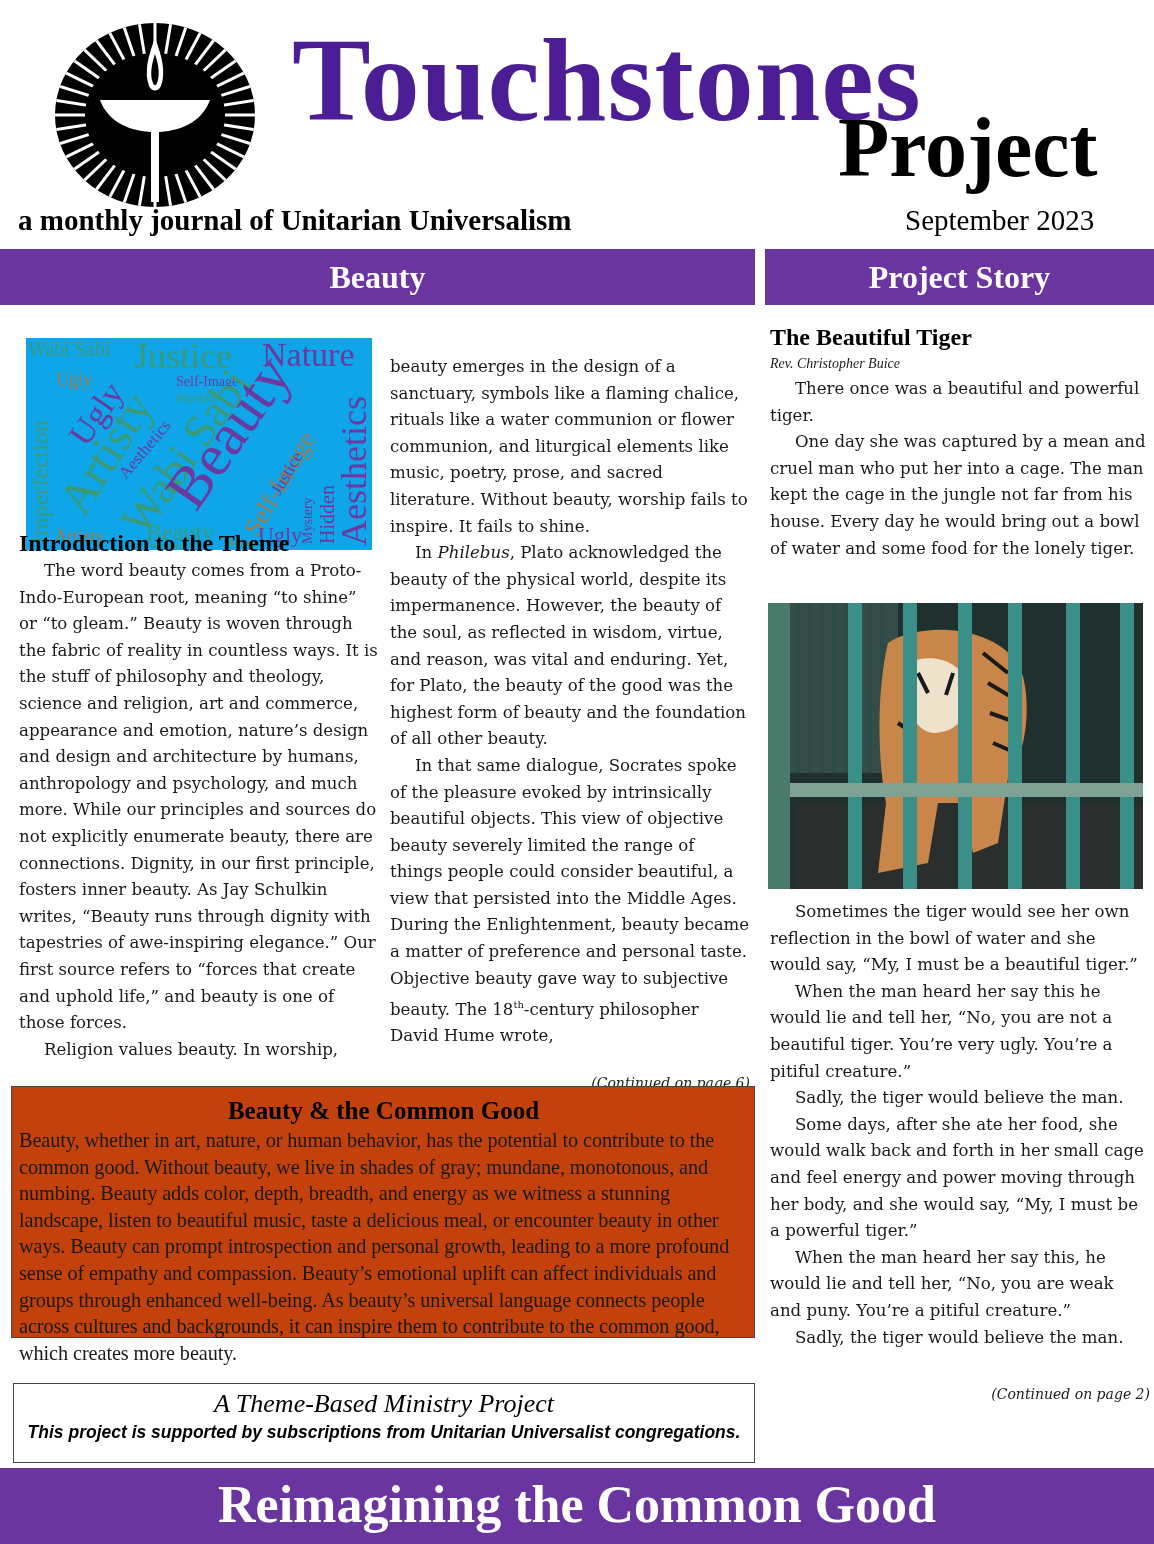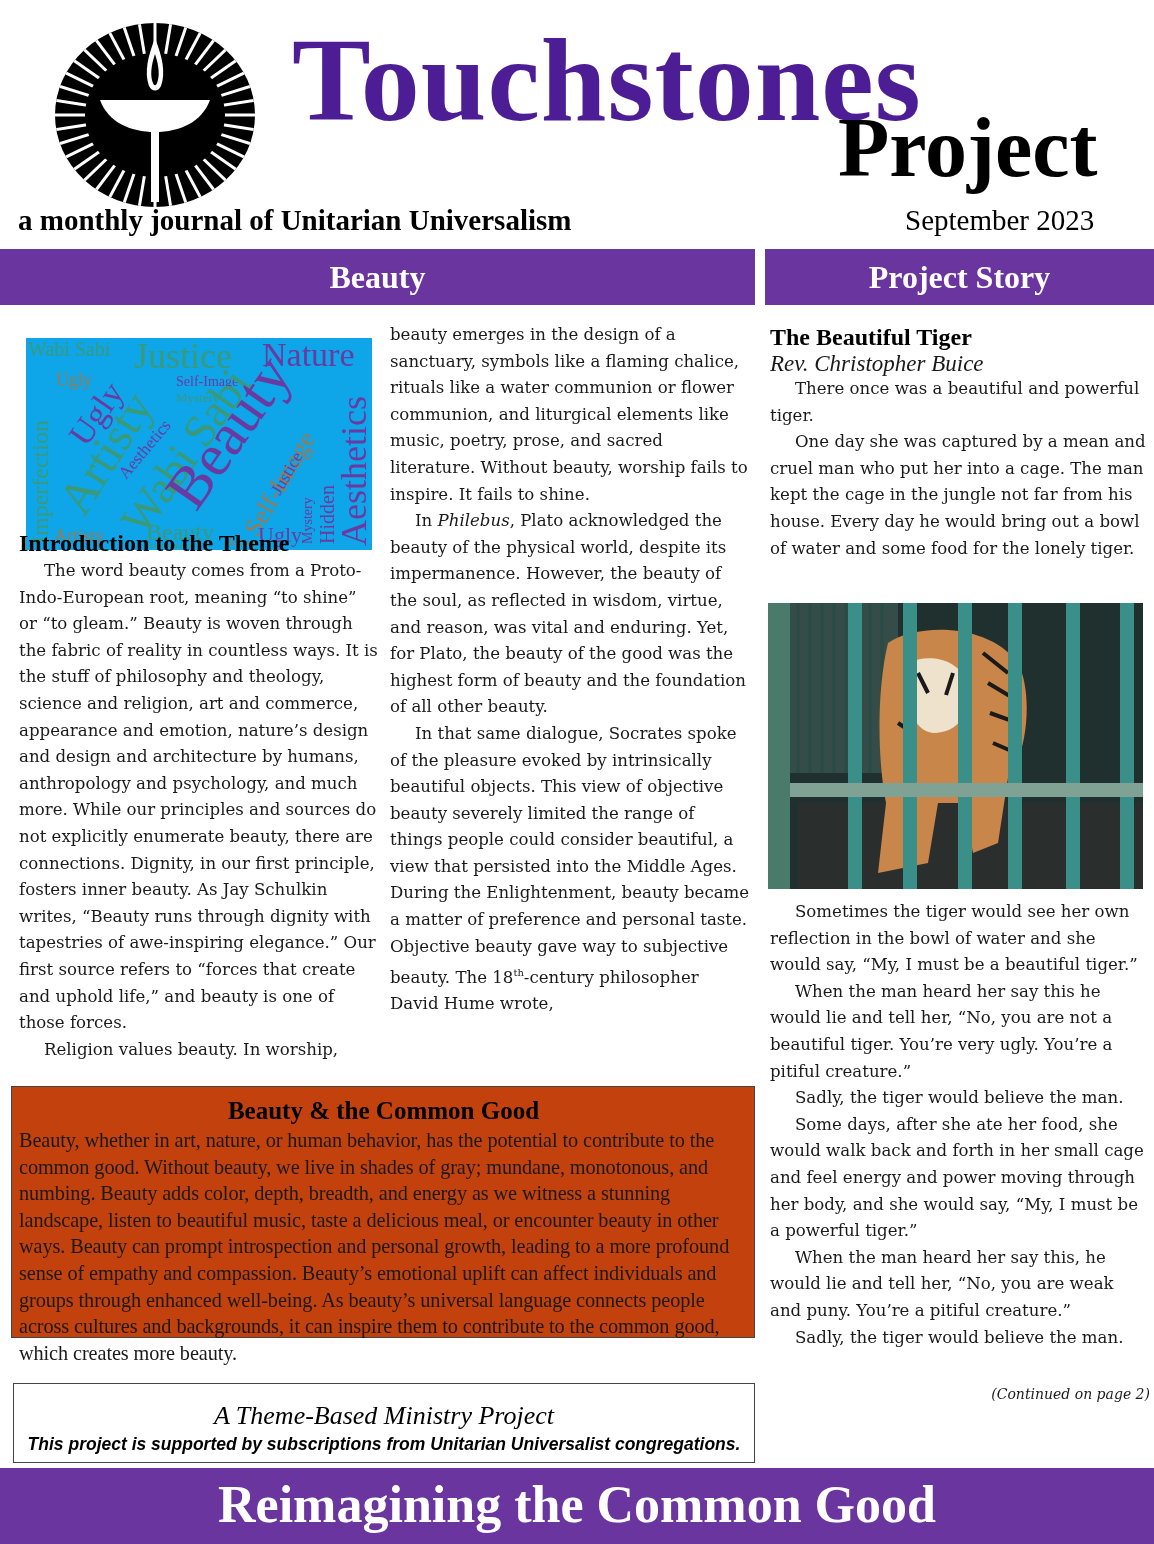--- a/index.html
+++ b/index.html
@@ -19,40 +19,40 @@
   .bar { background: #6b35a0; color: #fff; text-align: center; font-family: "Liberation Serif", serif; font-weight: bold; font-size: 32px; line-height: 56px; height: 56px; }
   #bar-beauty { left: 0; top: 249px; width: 755px; }
   #bar-wisdom { left: 765px; top: 249px; width: 389px; }
 
   
   #wordcloud { left: 26px; top: 308px; width: 346px; height: 212px; background: #0ea5e9; overflow: hidden; margin-top: 30px; }
 
   
   .col { font-family: "DejaVu Serif", serif; font-size: 16.6px; line-height: 26.6px; color: #1a1a1a; }
   .col p { text-indent: 25px; }
-  .col p.noindent { text-indent: 0; }
+  .col p.noindent { text-indent: 0; margin-top: 32px; }
   .col h2 { font-family: "Liberation Serif", serif; font-weight: bold; font-size: 24px; line-height: 30px; color: #000; }
-  .col .byline { font-family: "Liberation Serif", serif; font-style: italic; font-size: 23px; line-height: 24px; }
+  .col .byline { font-family: "Liberation Serif", serif; font-style: italic; font-size: 14px; line-height: 24px; }
   .contd { font-style: italic; font-size: 14px; text-align: right; }
 
   #intro-col { left: 19px; top: 528px; width: 360px; }
   #mid-col { left: 390px; top: 322px; width: 360px; }
   #story-col-top { left: 770px; top: 322px; width: 380px; }
   #story-col-bottom { left: 770px; top: 899px; width: 380px; }
 
   
   #tiger-photo { left: 768px; top: 603px; width: 375px; height: 286px; overflow: hidden; background: #1e2a2a; }
 
   
   #common-good { left: 11px; top: 1086px; width: 744px; height: 252px; background: #c2410c; border: 1.5px solid #444; padding: 8px 6px 2px 7px; }
   #common-good h3 { text-align: center; font-family: "Liberation Serif", serif; font-weight: bold; font-size: 25px; line-height: 32px; color: #000; }
   #common-good p { font-family: "Liberation Serif", serif; font-size: 20.3px; line-height: 26.6px; color: #1a1a1a; letter-spacing: -0.1px; }
 
   
-  #ministry-box { left: 13px; top: 1383px; width: 742px; height: 80px; border: 1.5px solid #444; background: #fff; text-align: center; padding-top: 16px; }
+  #ministry-box { left: 13px; top: 1383px; width: 742px; height: 80px; border: 1.5px solid #444; background: #fff; text-align: center; padding-top: 4px; }
   #ministry-title { font-family: "Liberation Serif", serif; font-style: italic; font-size: 26px; line-height: 32px; color: #000; }
   #ministry-note { font-family: Liberation Sans, sans-serif; font-style: italic; font-weight: bold; font-size: 17.5px; line-height: 24px; color: #000; }
 
   
   #footer-bar { left: 0; top: 1468px; width: 1154px; height: 76px; background: #6b35a0; color: #fff; text-align: center; font-family: "Liberation Serif", serif; font-weight: bold; font-size: 52px; line-height: 74px; }
 </style>
 </head>
 <body>
 
 <div id="logo" class="abs">
@@ -155,20 +155,21 @@
 <div id="intro-col" class="abs col">
   <h2>Introduction to the Theme</h2>
   <p>The word beauty comes from a Proto-Indo-European root, meaning “to shine” or “to gleam.” Beauty is woven through the fabric of reality in countless ways. It is the stuff of philosophy and theology, science and religion, art and commerce, appearance and emotion, nature’s design and design and architecture by humans, anthropology and psychology, and much more. While our principles and sources do not explicitly enumerate beauty, there are connections. Dignity, in our first principle, fosters inner beauty. As Jay Schulkin writes, “Beauty runs through dignity with tapestries of awe-inspiring elegance.” Our first source refers to “forces that create and uphold life,” and beauty is one of those forces.</p>
   <p>Religion values beauty. In worship,</p>
 </div>
 
 <div id="mid-col" class="abs col">
   <p class="noindent">beauty emerges in the design of a sanctuary, symbols like a flaming chalice, rituals like a water communion or flower communion, and liturgical elements like music, poetry, prose, and sacred literature. Without beauty, worship fails to inspire. It fails to shine.</p>
   <p><span>In </span><i>Philebus</i><span>, Plato acknowledged the beauty of the physical world, despite its impermanence. However, the beauty of the soul, as reflected in wisdom, virtue, and reason, was vital and enduring. Yet, for Plato, the beauty of the good was the highest form of beauty and the foundation of all other beauty.</span></p>
   <p><span>In that same dialogue, Socrates spoke of the pleasure evoked by intrinsically beautiful objects. This view of objective beauty severely limited the range of things people could consider beautiful, a view that persisted into the Middle Ages. During the Enlightenment, beauty became a matter of preference and personal taste. Objective beauty gave way to subjective beauty. The 18</span><sup style="font-size:10px">th</sup><span>-century philosopher David Hume wrote,</span></p>
+  <div class="contd" style="margin-top:20px">(Continued on page 6)</div>
 </div>
 
 <div id="story-col-top" class="abs col">
   <h2>The Beautiful Tiger</h2>
   <div class="byline">Rev. Christopher Buice</div>
   <p>There once was a beautiful and powerful tiger.</p>
   <p>One day she was captured by a mean and cruel man who put her into a cage. The man kept the cage in the jungle not far from his house. Every day he would bring out a bowl of water and some food for the lonely tiger.</p>
 </div>
 
 <div id="tiger-photo" class="abs">

